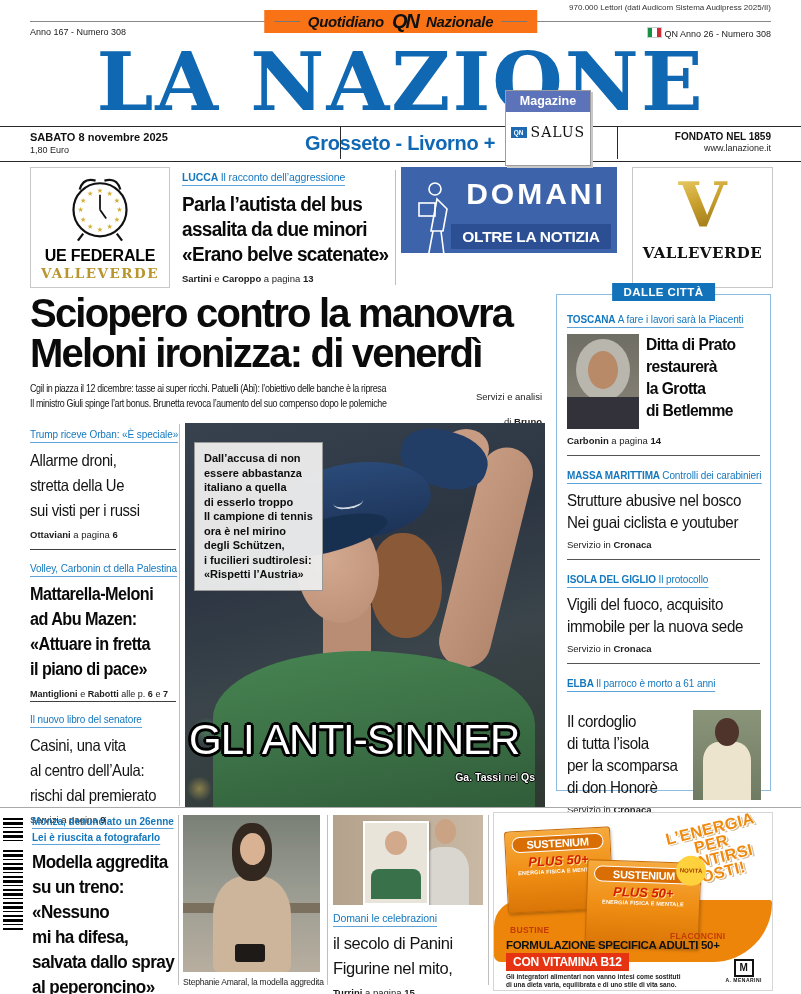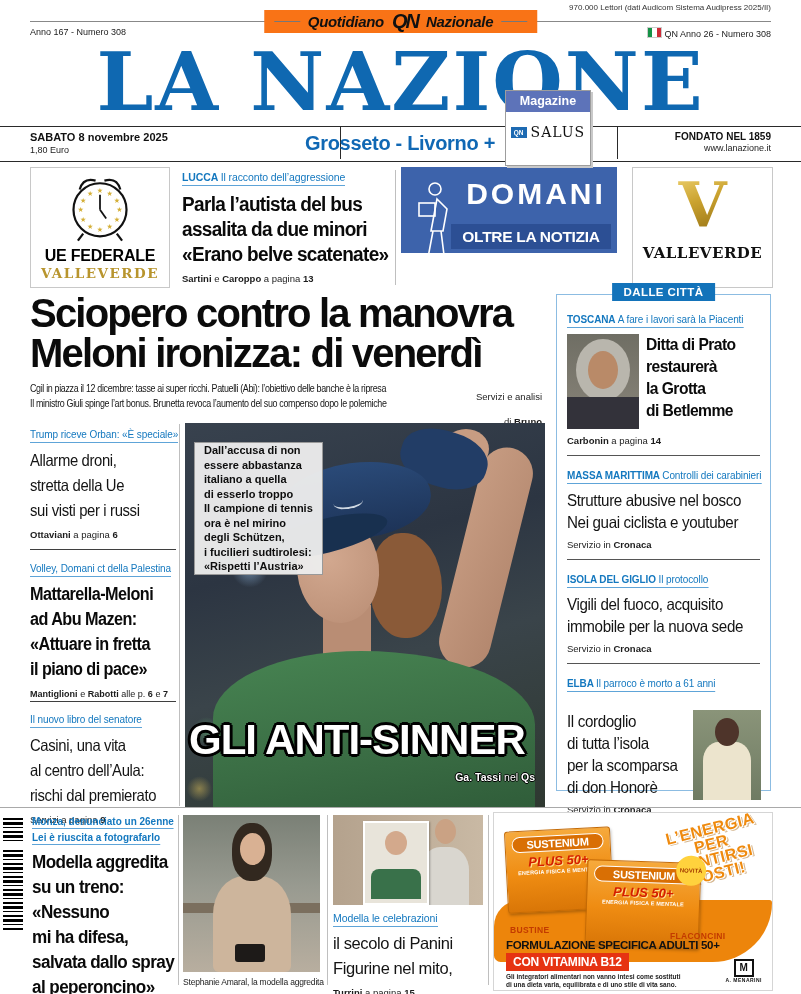--- a/index.html
+++ b/index.html
@@ -72,23 +72,23 @@
           font-size:11.5px;font-weight:bold;letter-spacing:0.4px;padding:3px 12px;white-space:nowrap}
   .rsep{border:none;border-top:1px solid #555;margin:9px 0}
   .rbox .hl>div{font-size:16.5px;line-height:22px}
   .rbox .hb>div{font-size:17px;line-height:22px}
   
   .sphoto{position:absolute;overflow:hidden;
      background:radial-gradient(circle 26px at 18% 38%,rgba(150,190,230,.55),rgba(150,190,230,0) 70%),
                 radial-gradient(circle 20px at 6% 80%,rgba(110,220,130,.35),rgba(110,220,130,0) 70%),
                 radial-gradient(circle 18px at 4% 95%,rgba(220,190,90,.5),rgba(220,190,90,0) 70%),
                 linear-gradient(165deg,#38424e 0%,#2c3542 35%,#3a444a 60%,#2e3830 100%)}
-  .capbox{position:absolute;background:rgba(236,236,236,.96);padding:0 9px;border:1px solid #999}
+  .capbox{position:absolute;background:rgba(236,236,236,.96);padding:8px 9px;border:1px solid #999}
   .capbox>div{font-size:11px;line-height:14.5px;font-weight:bold;color:#0d0d0d;white-space:nowrap}
-  .bigtitle{position:absolute;font-weight:bold;font-size:42px;letter-spacing:-1px;color:#fff;white-space:nowrap;
+  .bigtitle{position:absolute;font-weight:normal;font-size:42px;letter-spacing:-1px;color:#fff;white-space:nowrap;
      text-shadow:-3px 0 #000,3px 0 #000,0 -3px #000,0 3px #000,-2px -2px #000,2px 2px #000,-2px 2px #000,2px -2px #000}
   .credit{position:absolute;font-size:10.5px;color:#fff;
      text-shadow:-1px 0 #000,1px 0 #000,0 -1px #000,0 1px #000}
   .credit b{font-weight:bold}
   
   .ph{position:relative;overflow:hidden}
   
   .adbig{border:1px solid #d5d5d5;background:#fff;overflow:hidden}
   .swoosh{position:absolute;left:0;right:0;top:87px;height:62px;background:#ed850b;border-radius:40px 4px 90px 10px}
   .sbox{position:absolute;background:linear-gradient(180deg,#f6aa3d 0%,#ef8c12 55%,#d97607 100%);
@@ -226,21 +226,21 @@
     <div class="hl cx90" style="margin-top:5px">
         <div>Allarme droni,</div>
         <div>stretta della Ue</div>
         <div>sui visti per i russi</div>
       </div>
     <p class="by"><b>Ottaviani</b><span> a pagina </span><b>6</b></p>
   </div>
   <div class="hr" style="left:30px;top:549px;width:146px"></div>
 
   <div class="abs" style="left:30px;top:558px;width:148px">
-    <p class="kick" style="font-size:10px"><span>Volley, Domani ct della Palestina</span></p>
+    <p class="kick" style="font-size:10px"><span>Volley, Carbonin ct della Palestina</span></p>
     <div class="hb cx90" style="margin-top:5px">
         <div>Mattarella-Meloni</div>
         <div>ad Abu Mazen:</div>
         <div>«Attuare in fretta</div>
         <div>il piano di pace»</div>
       </div>
     <p class="by cx95"><b>Mantiglioni</b><span> e </span><b>Rabotti</b><span> alle p. </span><b>6</b><span> e </span><b>7</b></p>
   </div>
   <div class="hr" style="left:30px;top:701px;width:146px"></div>
 
@@ -376,21 +376,21 @@
 
   <div class="abs" style="left:333px;top:815px;width:150px">
     <div class="ph" style="width:150px;height:90px;background:linear-gradient(90deg,#b4a28d,#c9b9a4)">
       <div class="abs" style="right:14px;bottom:0;width:48px;height:58px;border-radius:40% 40% 0 0;background:#d9d6cf"></div>
       <div class="abs" style="right:27px;top:4px;width:21px;height:25px;border-radius:50%;background:#caa284"></div>
       <div class="abs" style="left:30px;top:6px;width:62px;height:80px;background:#e8e4da;border:2px solid #fff;box-shadow:1px 1px 2px rgba(0,0,0,.3)">
         <div class="abs" style="left:20px;top:8px;width:22px;height:24px;border-radius:50%;background:#d3a98c"></div>
         <div class="abs" style="left:6px;bottom:4px;width:50px;height:30px;border-radius:8px 8px 0 0;background:#39714a"></div>
       </div>
     </div>
-    <p class="kick" style="margin-top:7px"><span>Modella le celebrazioni</span></p>
+    <p class="kick" style="margin-top:7px"><span>Domani le celebrazioni</span></p>
     <div class="hl" style="margin-top:4px">
         <div>il secolo di Panini</div>
         <div>Figurine nel mito,</div>
       </div>
     <p class="by"><b>Turrini</b><span> a pagina </span><b>15</b></p>
   </div>
   <div class="vr" style="left:488px;top:815px;height:170px"></div>
 
   <div class="abs adbig" style="left:493px;top:812px;width:278px;height:177px">
     <div class="swoosh"></div>

